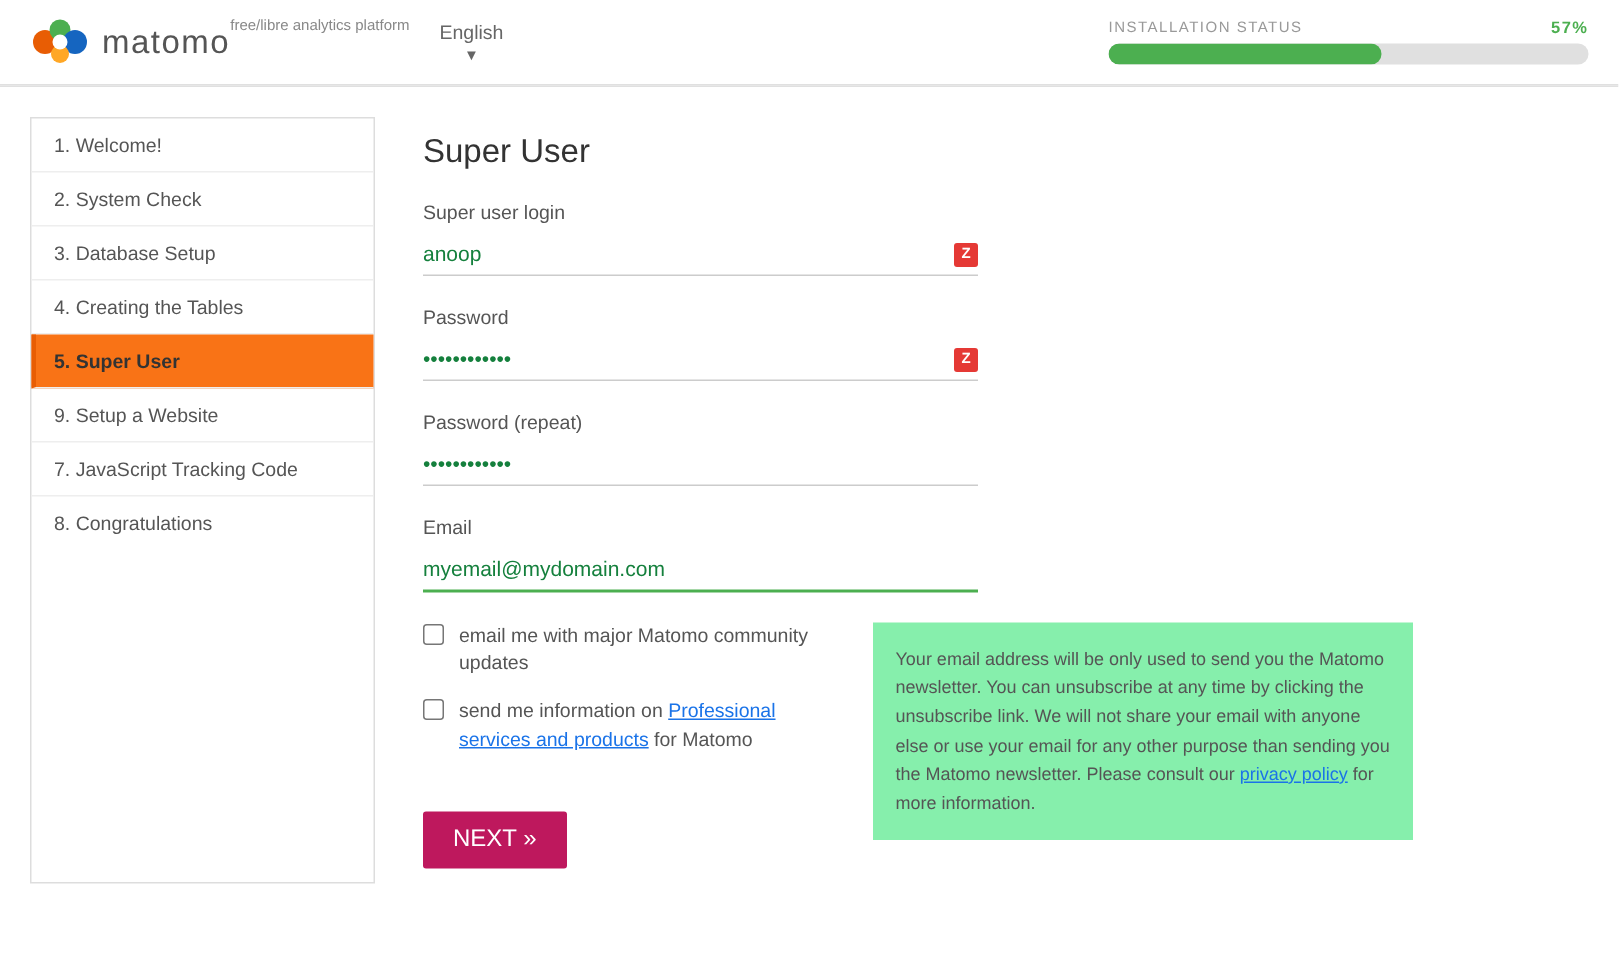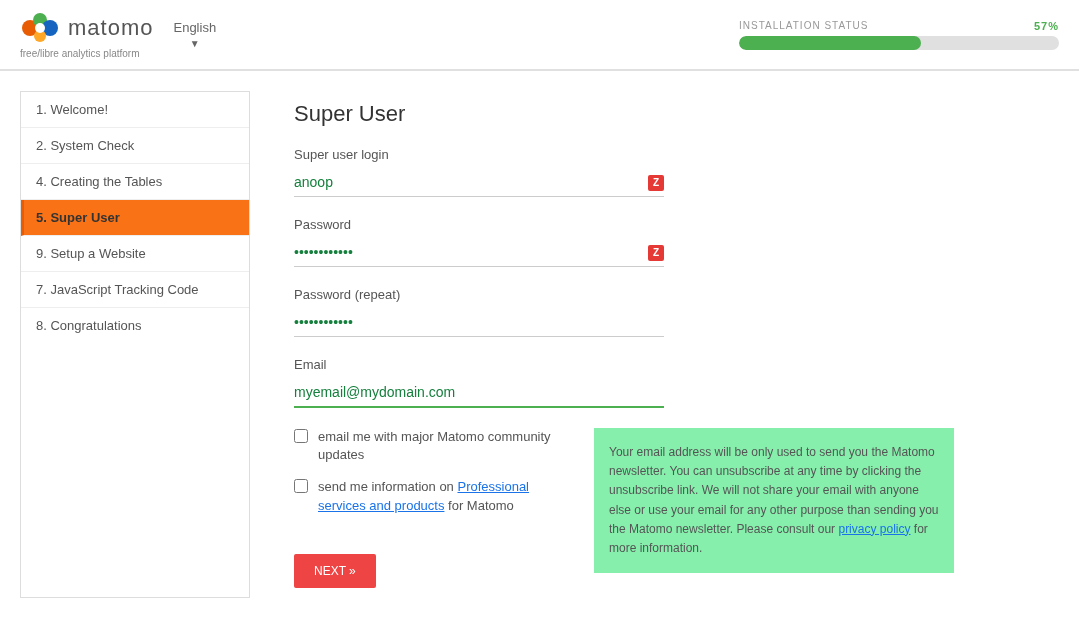--- a/index.html
+++ b/index.html
@@ -1,36 +1,36 @@
 <!DOCTYPE html>
 <html><head>
   <meta charset="utf-8">
   <style>
     * { box-sizing: border-box; margin: 0; padding: 0; }
     body { font-family: Arial, sans-serif; font-size: 13px; color: #333; background: #fff; width: 1079px; min-height: 642px; }
 
     
     .header { display: flex; align-items: center; padding: 10px 20px; border-bottom: 1px solid #e0e0e0; }
-    .logo-area { display: flex; flex-direction: column; }
+    .logo-area { display: flex; }
     .logo { display: flex; align-items: center; }
     .logo-icon { width: 40px; height: 36px; margin-right: 8px; }
     .logo-text { font-size: 22px; color: #555; font-weight: 300; letter-spacing: 1px; }
     .tagline { font-size: 10px; color: #888; margin-top: 2px; }
     .lang-selector { margin-left: 20px; color: #666; font-size: 13px; cursor: pointer; display: flex; align-items: center; gap: 3px; flex-direction: column; }
     .lang-selector .arrow { font-size: 10px; }
 
     
     .install-status { margin-left: auto; display: flex; flex-direction: column; align-items: flex-end; min-width: 320px; }
     .install-status-label { font-size: 10px; color: #999; letter-spacing: 1px; text-transform: uppercase; margin-bottom: 4px; display: flex; justify-content: space-between; width: 100%; }
     .progress-bar-container { width: 320px; height: 14px; background: #e0e0e0; border-radius: 7px; overflow: hidden; }
     .progress-bar-fill { height: 100%; background: #4CAF50; border-radius: 7px; width: 57%; }
     .progress-percent { font-size: 11px; color: #4CAF50; font-weight: bold; }
 
     
-    .main-layout { display: flex; padding: 20px; gap: 24px; }
+    .main-layout { display: flex; padding: 20px; gap: 12px; }
 
     
     .sidebar { width: 230px; flex-shrink: 0; border: 1px solid #ddd; }
     .sidebar-item { padding: 10px 15px; font-size: 13px; color: #555; border-bottom: 1px solid #eee; cursor: pointer; }
     .sidebar-item:last-child { border-bottom: none; }
     .sidebar-item.active { font-weight: bold; color: #333; background: #f97316; border-left: 3px solid #e85d04; padding-left: 12px; }
 
     
     .content { flex: 1; padding: 10px 20px; max-width: 700px; }
     .page-title { font-size: 22px; font-weight: 300; color: #333; margin-bottom: 20px; }
@@ -48,21 +48,21 @@
 
     
     .info-box { background: #86efac; padding: 15px; font-size: 12px; color: #555; line-height: 1.6; max-width: 360px; margin-left: 20px; }
     .info-box a { color: #1a73e8; text-decoration: underline; }
 
     
     .bottom-row { display: flex; align-items: flex-start; margin-top: 10px; }
     .bottom-left { flex: 1; }
 
     
-    .next-btn { background: #ef4444; color: #fff; border: none; padding: 10px 20px; font-size: 12px; cursor: pointer; border-radius: 2px; margin-top: 25px; }
+    .next-btn { background: #be185d; color: #fff; border: none; padding: 10px 20px; font-size: 16px; cursor: pointer; border-radius: 2px; margin-top: 25px; }
 
     
     .header-rule { border: none; border-top: 1px solid #e0e0e0; margin: 0; }
   </style>
 </head>
 <body>
 
 <div class="header">
   <div class="logo-area">
     <div class="logo">
@@ -97,20 +97,23 @@
 <hr class="header-rule">
 
 <div class="main-layout">
 
   <div class="sidebar">
     <div class="sidebar-item">
       <span>1. Welcome!</span>
     </div>
     <div class="sidebar-item">
       <span>2. System Check</span>
+    </div>
+    <div class="sidebar-item">
+      <span>3. Database Setup</span>
     </div>
     <div class="sidebar-item">
       <span>4. Creating the Tables</span>
     </div>
     <div class="sidebar-item active">
       <span>5. Super User</span>
     </div>
     <div class="sidebar-item">
       <span>9. Setup a Website</span>
     </div>

